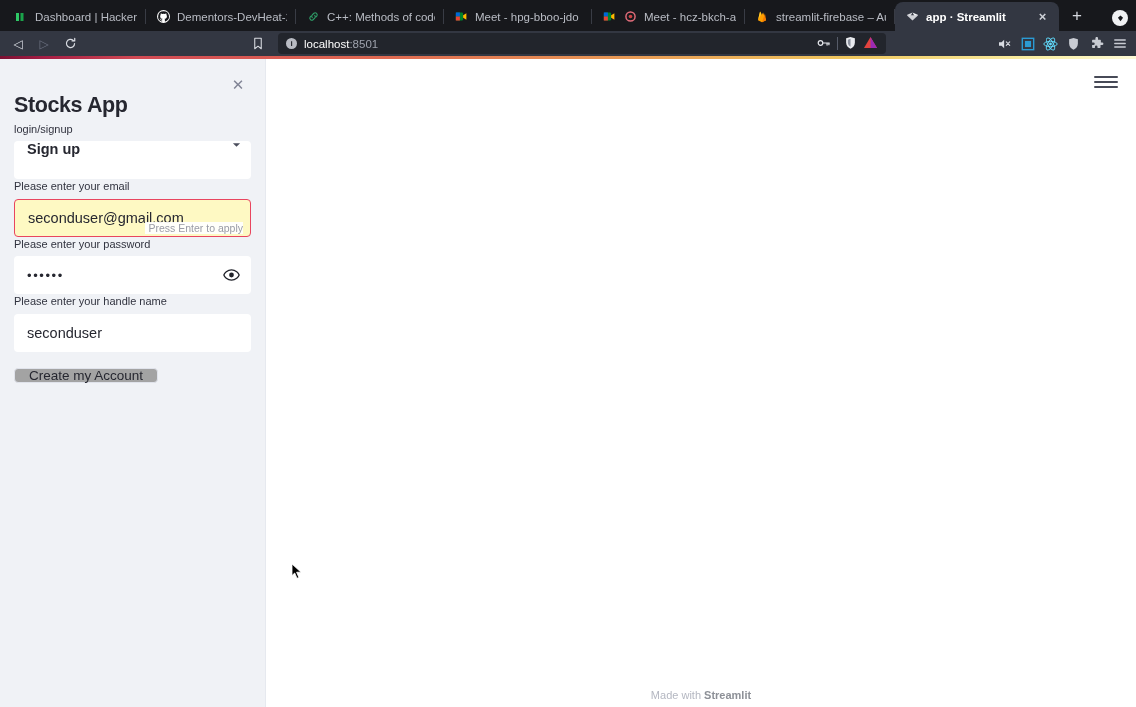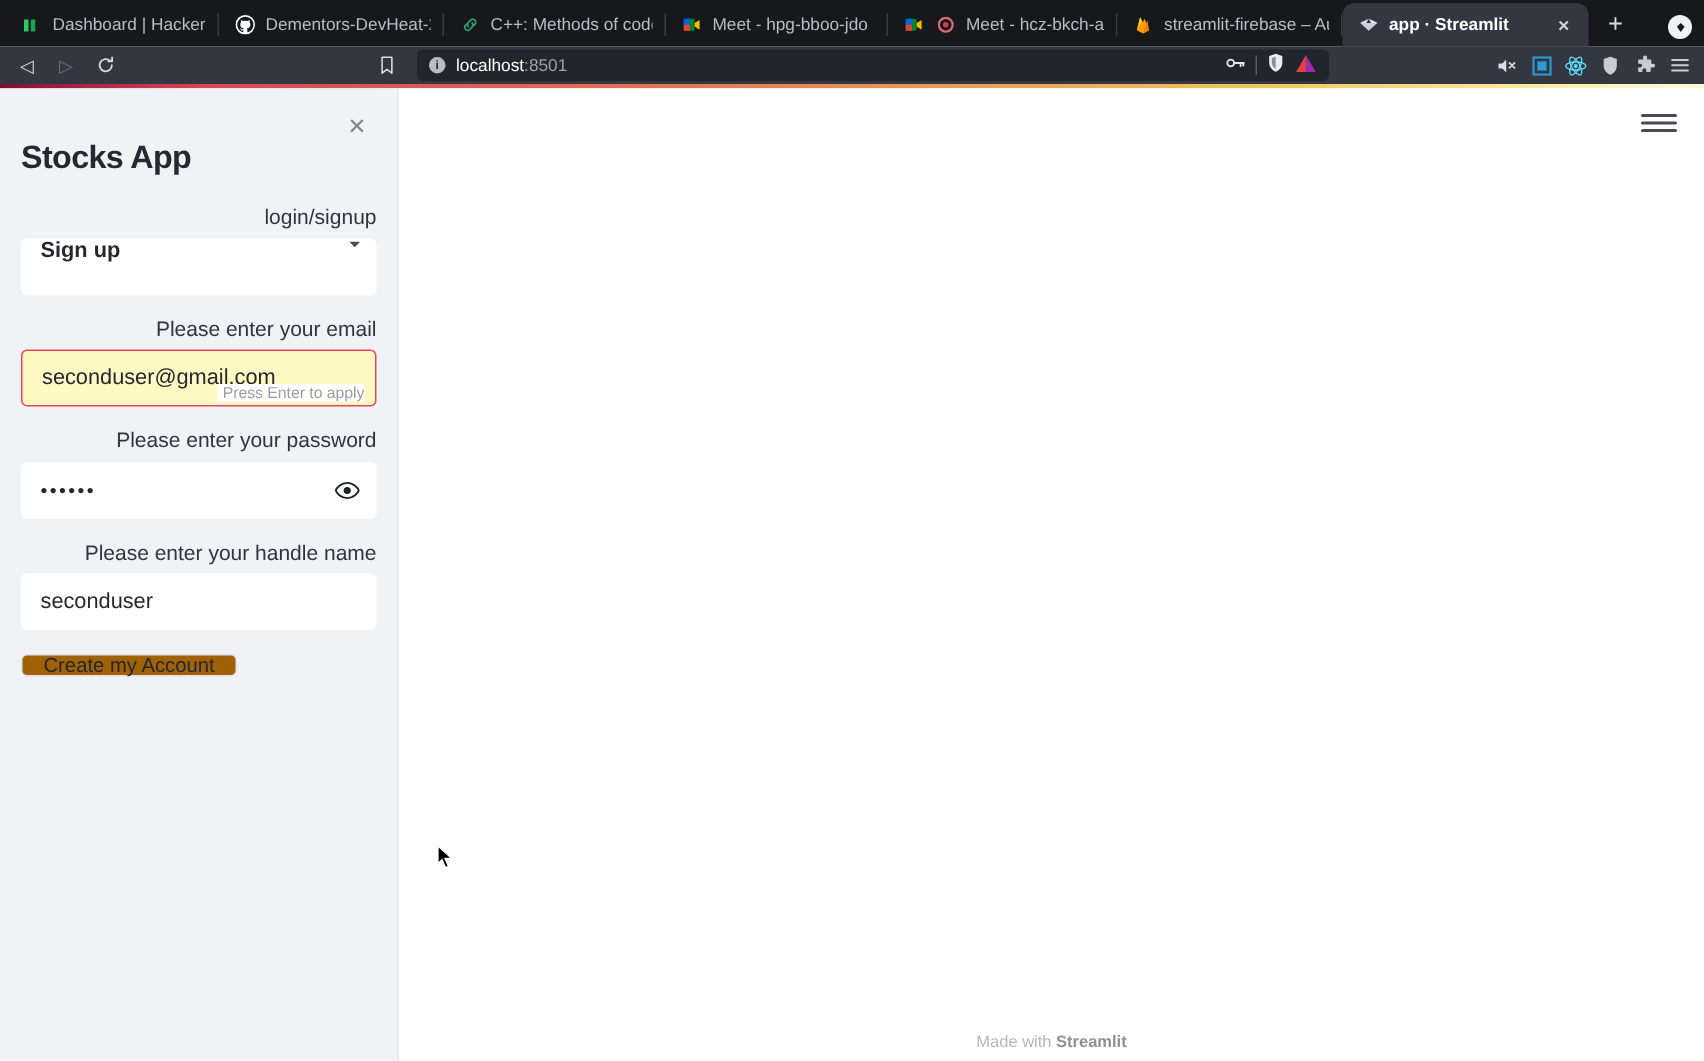--- a/index.html
+++ b/index.html
@@ -204,26 +204,24 @@
   .app-title {
     font-size: 21.5px;
     font-weight: bold;
     color: #262730;
     letter-spacing: -0.4px;
     padding-top: 34px;
     padding-bottom: 4px;
   }
 
   .field-label {
-    font-size: 14px;
+    font-size: 11px;
     color: #31333f;
-    margin-top: 13px;
     margin-bottom: 4px;
     line-height: 1.4;
-    text-align: right;
   }
 
   .select-box {
     height: 38px;
     background: #ffffff;
     border-radius: 4px;
     display: flex;
     padding: 0 10px 0 13px;
     font-size: 14.5px;
     color: #262730;
@@ -273,21 +271,21 @@
     color: #262730;
     cursor: pointer;
   }
 
   .primary-btn {
     margin-top: 16px;
     display: inline-flex;
     align-items: center;
     height: 15px;
     padding: 0 14px;
-    background: #a16207;
+    background: #a3a3a3;
     border: 1px solid #e0e3eb;
     border-radius: 4px;
     font-size: 13.5px;
     color: #262730;
     cursor: pointer;
   }
 
   .main {
     flex: 1 1 auto;
     position: relative;

